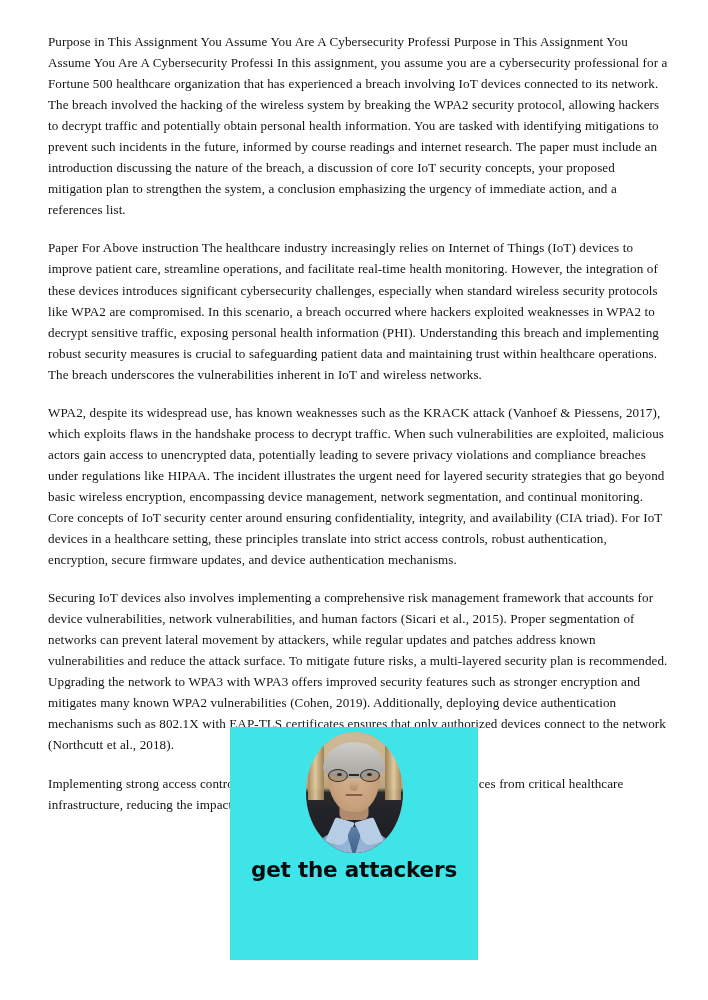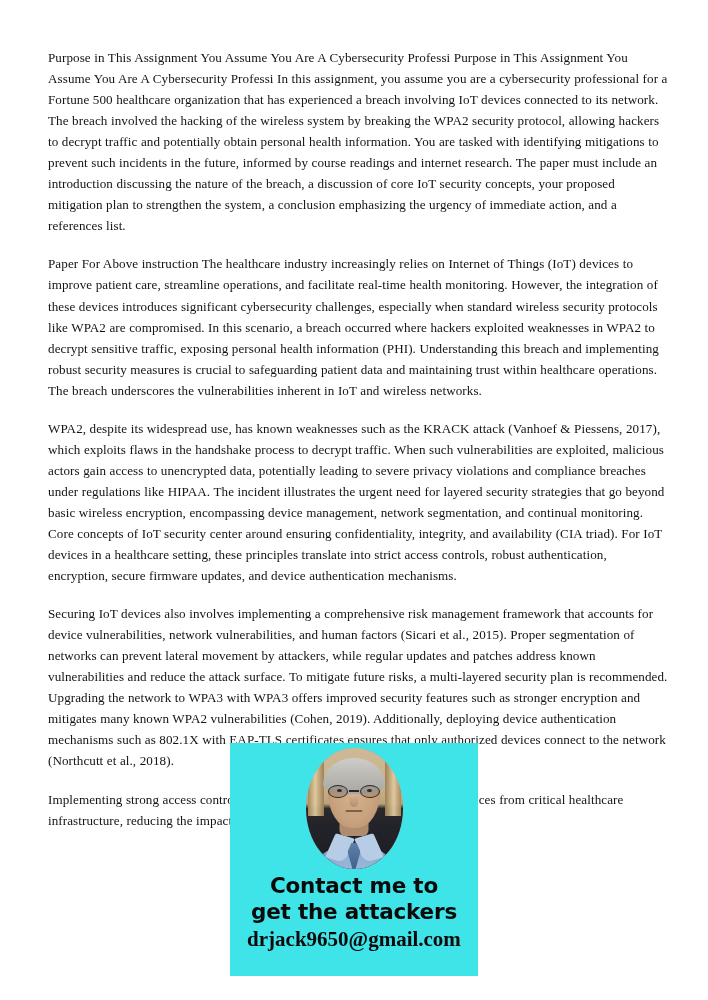--- a/index.html
+++ b/index.html
@@ -14,21 +14,21 @@
     position: relative;
     overflow: hidden;
     font-family: "Liberation Serif", "DejaVu Serif", serif;
     color: #1a1a1a;
     -webkit-font-smoothing: antialiased;
   }
 
   #page {
     position: absolute;
     left: 0;
-    top: 16px;
+    top: 0;
     width: 708px;
     height: 880px;
     background: #ffffff;
   }
 
   #doc-body {
     position: absolute;
     left: 48px;
     top: 31px;
     width: 622px;
@@ -243,21 +243,19 @@
         <span class="bridge"></span>
         <span class="lens r"></span>
       </div>
       <div class="photo-eye l"></div>
       <div class="photo-eye r"></div>
       <div class="photo-nose"></div>
       <div class="photo-mouth"></div>
     </div>
 
     <div id="contact-lines">
-      <div class="contact-line">Contact me to</div>
       <div class="contact-line">get the attackers</div>
     </div>
 
-    <div id="contact-email">drjack9650@gmail.com</div>
 
   </div>
 
 </div>
 
 </body></html>

